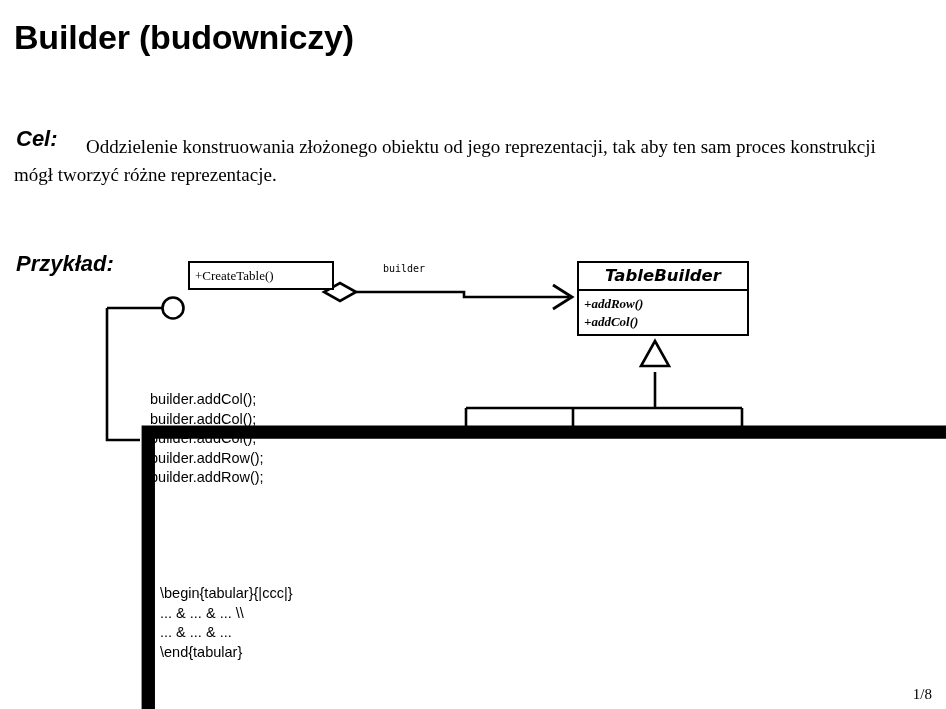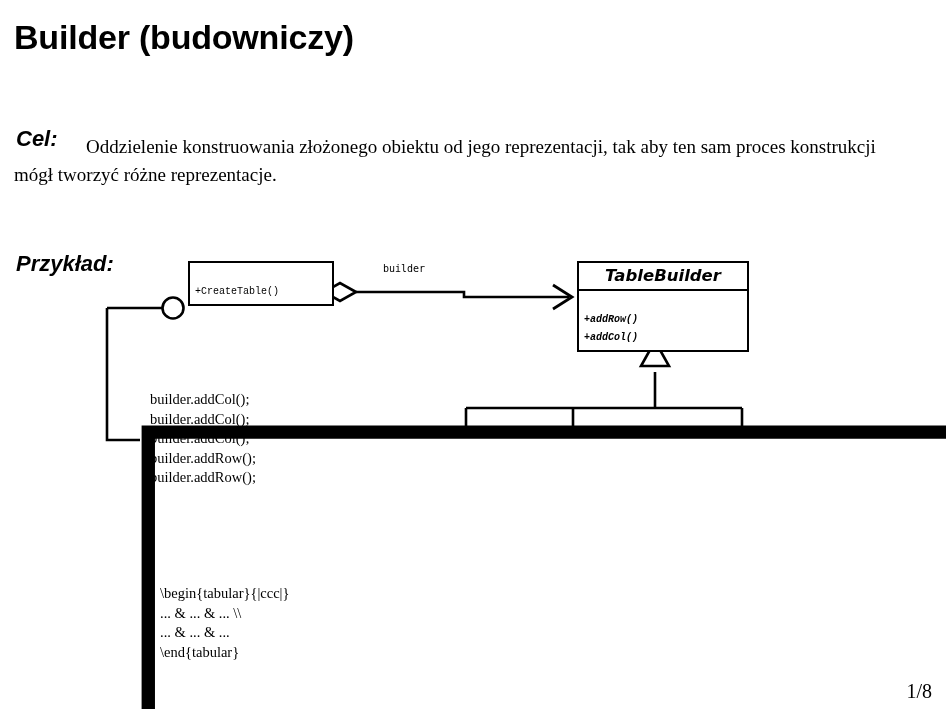--- a/index.html
+++ b/index.html
@@ -51,21 +51,21 @@
     font-family: Liberation Serif, serif;
     font-size: 19px;
     line-height: 28px;
     text-indent: 72px;
   }
   .pagenum {
     position: absolute;
     right: 14px;
     bottom: 6px;
     font-family: "Liberation Serif", serif;
-    font-size: 20px;
+    font-size: 15px;
   }
 
   
   #diagram {
     position: absolute;
     left: 0;
     top: 0;
     width: 946px;
     height: 709px;
   }
@@ -89,31 +89,31 @@
     font-family: "DejaVu Sans", sans-serif;
     font-weight: bold;
     font-size: 16.5px;
     border-bottom: 2.5px solid #000;
     padding: 3px 6px 4px 6px;
     white-space: nowrap;
   }
   .uml-name.abstract { font-style: italic; }
   .uml-ops {
     box-sizing: border-box;
-    font-family: Liberation Mono, monospace;
-    font-size: 10px;
+    font-family: Liberation Serif, serif;
+    font-size: 13px;
     line-height: 18px;
-    padding: 20px 4px 3px 5px;
+    padding: 4px 4px 3px 5px;
   }
   .uml-ops .op { white-space: nowrap; }
   .uml-ops.abstract .op { font-style: italic; font-weight: bold; }
 
   .note {
     position: absolute;
-    font-family: Liberation Serif, serif;
+    font-family: Liberation Sans, sans-serif;
     font-size: 14.5px;
     line-height: 19.5px;
   }
   .note .note-text {
     position: absolute;
     left: 12px;
     top: 9px;
     white-space: pre;
   }
   .assoc-label {

